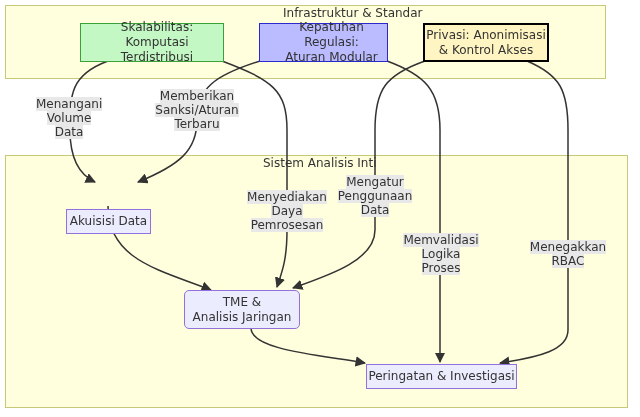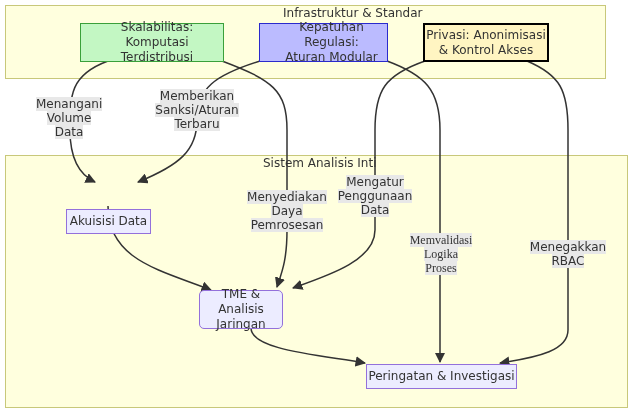--- a/index.html
+++ b/index.html
@@ -43,33 +43,33 @@
 </svg>
 
 <div class="node" style="left:80px;top:23px;width:144px;height:39px;background:#c3f7c3;border:1px solid #3aa03a;white-space:pre-line;padding-left:10px;">Skalabilitas:
 Komputasi Terdistribusi</div>
 <div class="node" style="left:259px;top:23px;width:129px;height:39px;background:#bbbbff;border:1px solid #2a2acc;white-space:pre-line;padding-left:16px;">Kepatuhan Regulasi:
 Aturan Modular</div>
 <div class="node" style="left:423px;top:23px;width:126px;height:39px;background:#fff5c2;border:2px solid #000000;white-space:pre-line;">Privasi: Anonimisasi
 &amp; Kontrol Akses</div>
 
 <div class="node" style="left:66px;top:181px;width:85px;height:25px;background:#ececff;border:1px solid #9370db;margin-top:28px;">Akuisisi Data</div>
-<div class="node" style="left:199px;top:290px;width:84px;height:39px;background:#ececff;border:1px solid #9370db;border-radius:5px;white-space:pre-line;">TME &amp;
+<div class="node" style="left:184px;top:290px;width:116px;height:39px;background:#ececff;border:1px solid #9370db;border-radius:5px;white-space:pre-line;">TME &amp;
 Analisis Jaringan</div>
 <div class="node" style="left:366px;top:364px;width:151px;height:25px;background:#ececff;border:1px solid #9370db;">Peringatan &amp; Investigasi</div>
 
 <div class="edge-label" style="left:36px;top:97px;width:66px;"><span>Menangani
 Volume
 Data</span></div>
 <div class="edge-label" style="left:155px;top:89px;width:84px;"><span>Memberikan
 Sanksi/Aturan
 Terbaru</span></div>
 <div class="edge-label" style="left:247px;top:175px;width:80px;margin-top:15px;"><span>Menyediakan
 Daya
 Pemrosesan</span></div>
 <div class="edge-label" style="left:337px;top:175px;width:76px;"><span>Mengatur
 Penggunaan
 Data</span></div>
-<div class="edge-label" style="left:403px;top:233px;width:76px;font-family:Liberation Serif, serif;"><span>Memvalidasi
+<div class="edge-label" style="left:403px;top:233px;width:76px;"><span>Memvalidasi
 Logika
 Proses</span></div>
 <div class="edge-label" style="left:528px;top:240px;width:80px;"><span>Menegakkan
 RBAC</span></div>
 
 </body></html>

